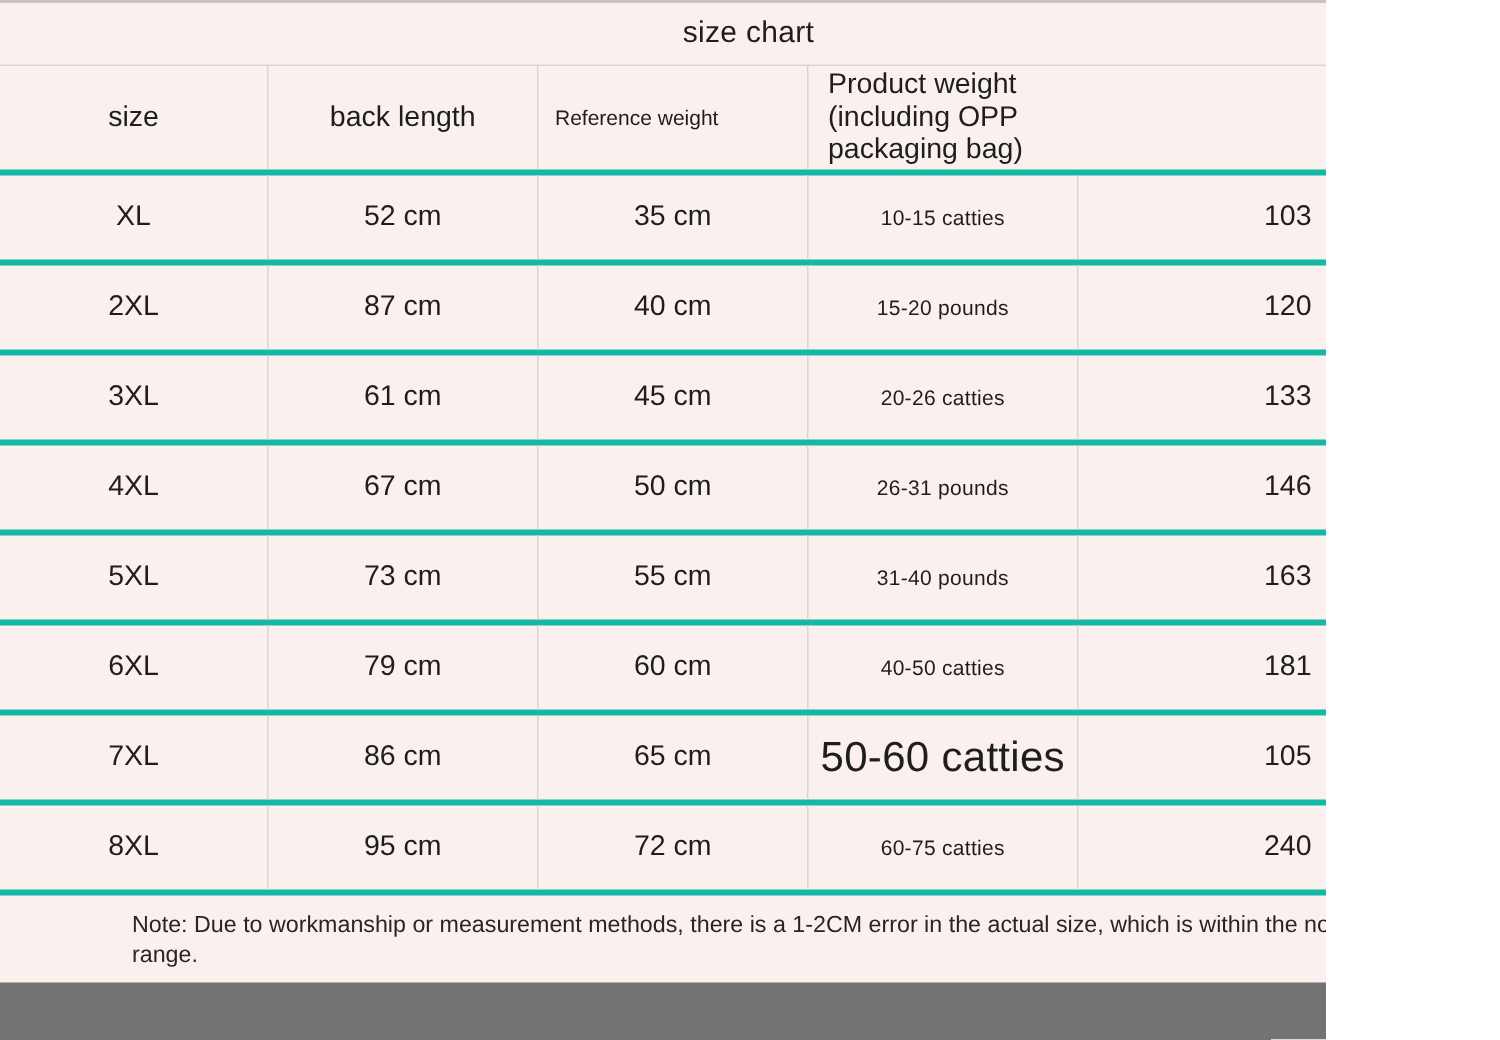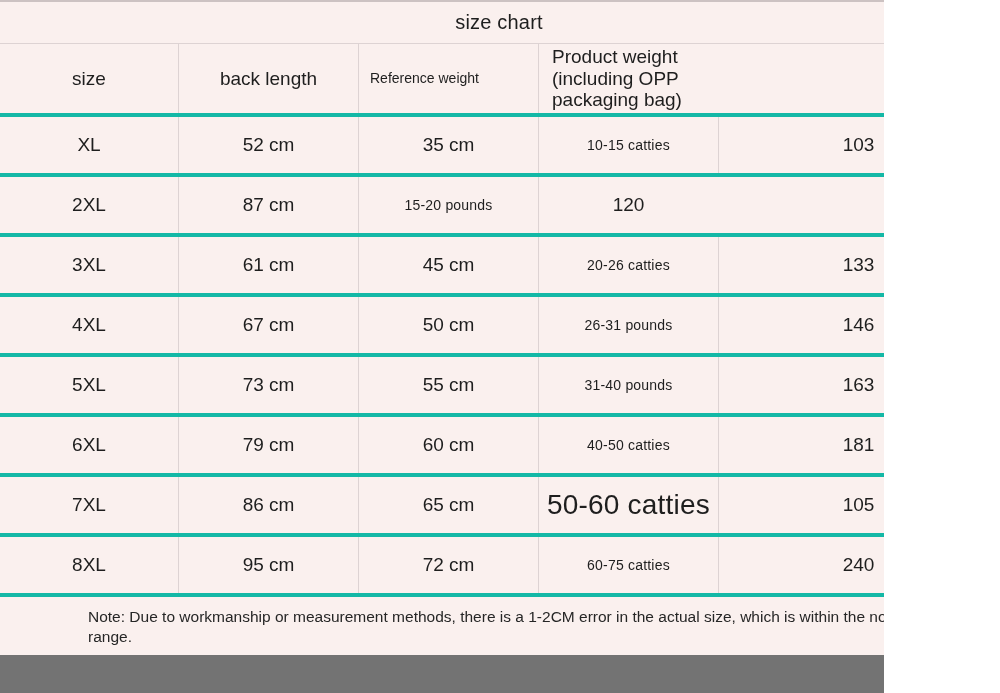--- a/index.html
+++ b/index.html
@@ -104,20 +104,21 @@
       <div class="cell">XL</div>
       <div class="cell">52 cm</div>
       <div class="cell">35 cm</div>
       <div class="cell ref-cell">10-15 catties</div>
       <div class="cell">103</div>
     </div>
 
     <div class="grid-row data-row">
       <div class="cell">2XL</div>
       <div class="cell">87 cm</div>
+      <div class="cell">40 cm</div>
       <div class="cell ref-cell">15-20 pounds</div>
       <div class="cell">120</div>
     </div>
 
     <div class="grid-row data-row">
       <div class="cell">3XL</div>
       <div class="cell">61 cm</div>
       <div class="cell">45 cm</div>
       <div class="cell ref-cell">20-26 catties</div>
       <div class="cell">133</div>

